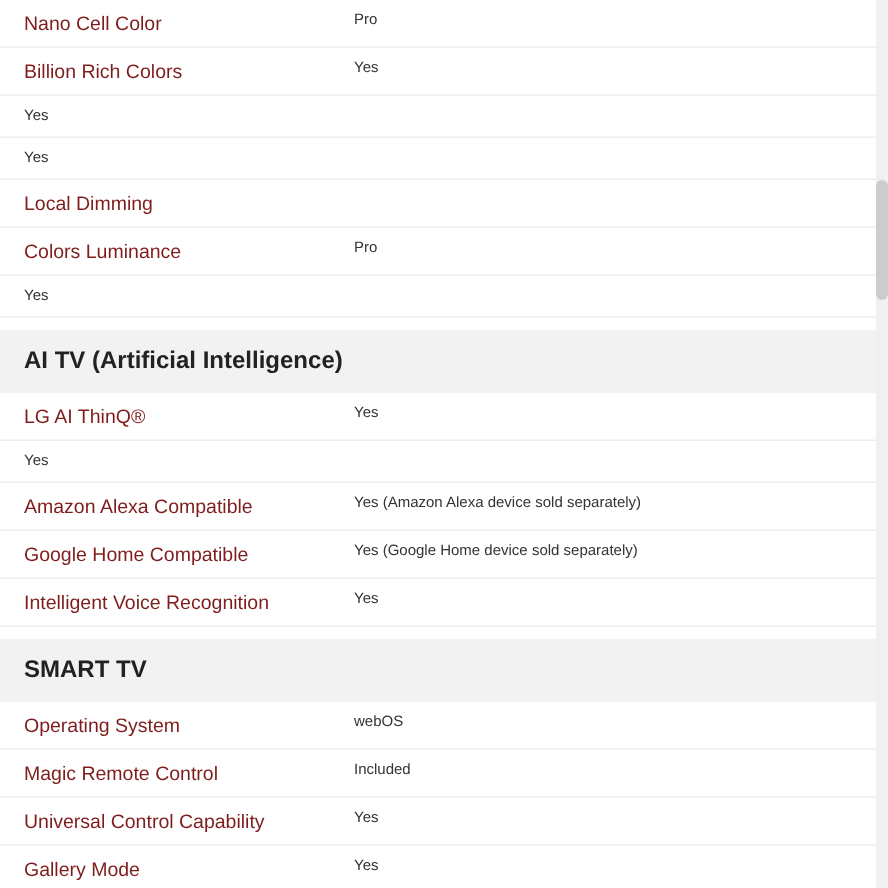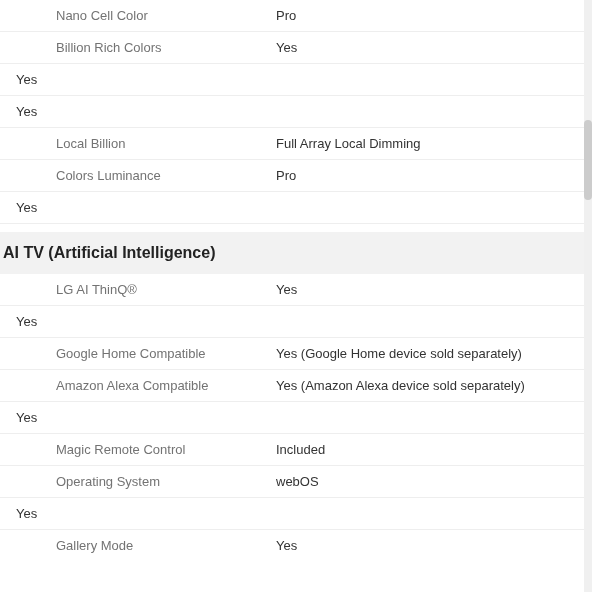--- a/index.html
+++ b/index.html
@@ -24,34 +24,33 @@
       padding: 8px 16px;
       background: #ffffff;
     }
 
     .spec-row:last-child {
       border-bottom: none;
     }
 
     .spec-label {
       flex: 0 0 220px;
-      color: #737373;
+      color: #7f1d1d;
       font-size: 13px;
-      margin-left: 40px;
     }
 
     .spec-value {
       flex: 1;
       color: #333333;
-      font-size: 13px;
+      font-size: 10px;
     }
 
     .section-header {
       background: #f2f2f2;
-      padding: 12px 3px;
+      padding: 12px 16px;
       font-size: 16px;
       font-weight: bold;
       color: #222222;
       margin-top: 8px;
     }
 
     .scrollbar-track {
       position: absolute;
       right: 0;
       top: 0;
@@ -88,58 +87,60 @@
         <div class="spec-label">Billion Rich Colors</div>
         <div class="spec-value">Yes</div>
       </div>
       <div class="spec-row">
         <div class="spec-value">Yes</div>
       </div>
       <div class="spec-row">
         <div class="spec-value">Yes</div>
       </div>
       <div class="spec-row">
-        <div class="spec-label">Local Billion</div>
-        <div class="spec-value">Full Array Local Dimming</div>
+        <div class="spec-label">Local Dimming</div>
       </div>
       <div class="spec-row">
         <div class="spec-label">Colors Luminance</div>
         <div class="spec-value">Pro</div>
       </div>
       <div class="spec-row">
         <div class="spec-value">Yes</div>
       </div>
       <div class="section-header">AI TV (Artificial Intelligence)</div>
       <div class="spec-row">
         <div class="spec-label">LG AI ThinQ®</div>
         <div class="spec-value">Yes</div>
       </div>
       <div class="spec-row">
         <div class="spec-value">Yes</div>
       </div>
       <div class="spec-row">
+        <div class="spec-label">Amazon Alexa Compatible</div>
+        <div class="spec-value">Yes (Amazon Alexa device sold separately)</div>
+      </div>
+      <div class="spec-row">
         <div class="spec-label">Google Home Compatible</div>
         <div class="spec-value">Yes (Google Home device sold separately)</div>
       </div>
       <div class="spec-row">
-        <div class="spec-label">Amazon Alexa Compatible</div>
-        <div class="spec-value">Yes (Amazon Alexa device sold separately)</div>
+        <div class="spec-label">Intelligent Voice Recognition</div>
+        <div class="spec-value">Yes</div>
       </div>
+      <div class="section-header">SMART TV</div>
       <div class="spec-row">
-        <div class="spec-value">Yes</div>
+        <div class="spec-label">Operating System</div>
+        <div class="spec-value">webOS</div>
       </div>
       <div class="spec-row">
         <div class="spec-label">Magic Remote Control</div>
         <div class="spec-value">Included</div>
       </div>
       <div class="spec-row">
-        <div class="spec-label">Operating System</div>
-        <div class="spec-value">webOS</div>
-      </div>
-      <div class="spec-row">
+        <div class="spec-label">Universal Control Capability</div>
         <div class="spec-value">Yes</div>
       </div>
       <div class="spec-row">
         <div class="spec-label">Gallery Mode</div>
         <div class="spec-value">Yes</div>
       </div>
     </div>
   <div class="scrollbar-track">
     <div class="scrollbar-thumb"></div>
   </div>

